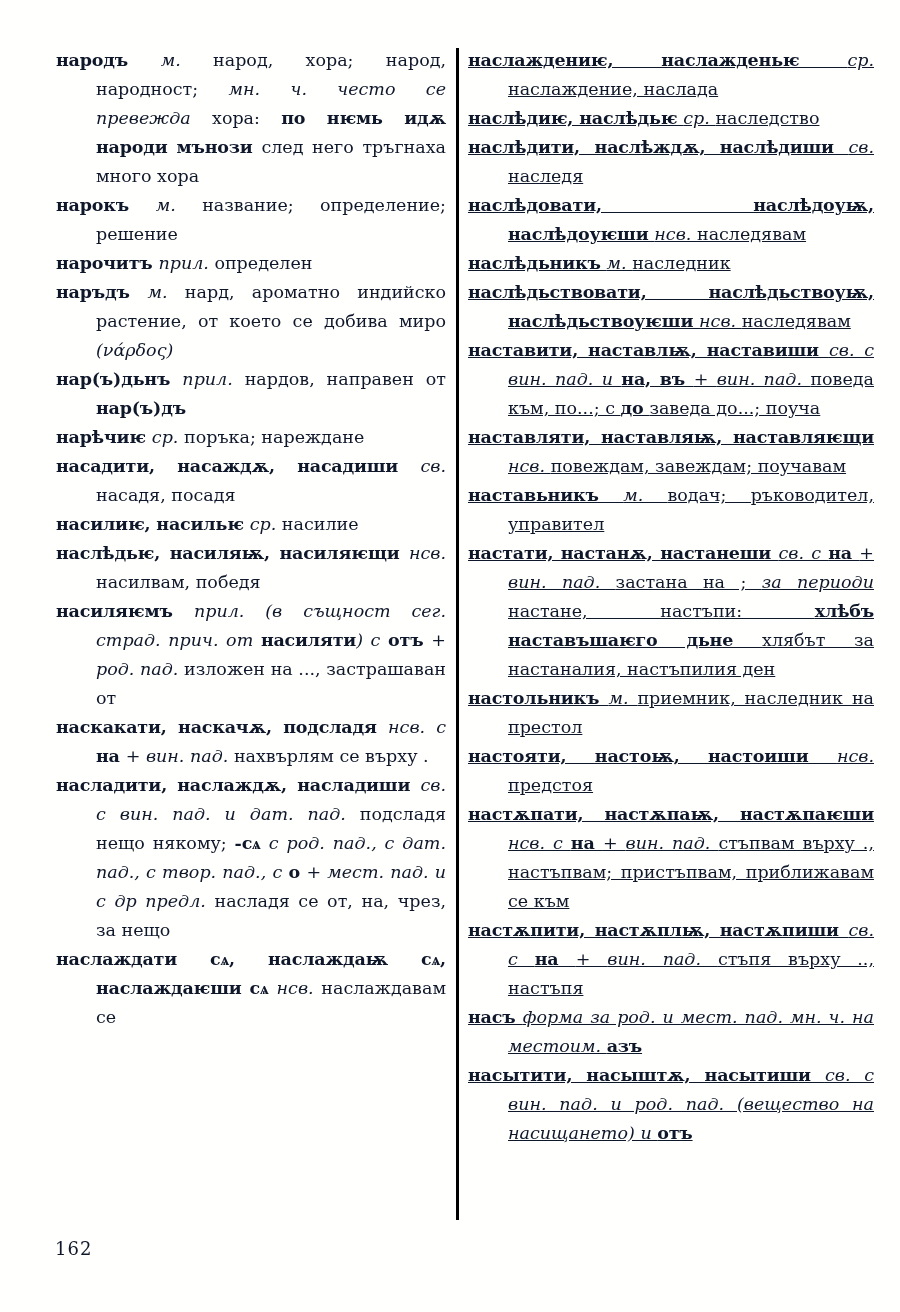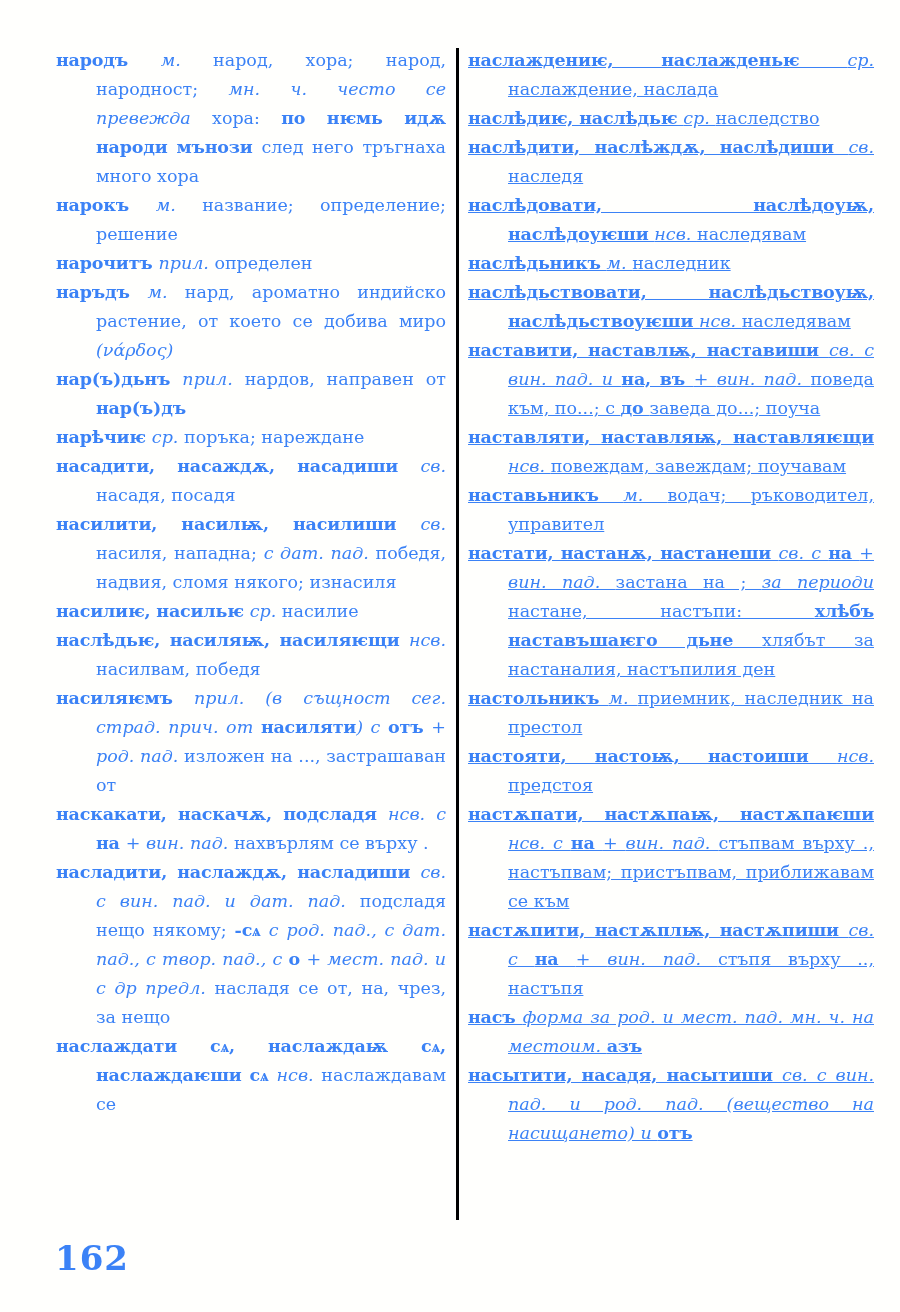--- a/index.html
+++ b/index.html
@@ -6,21 +6,21 @@
     margin: 0;
     padding: 0;
     background: #e8e8e8;
   }
   .page {
     position: relative;
     width: 900px;
     height: 1312px;
     margin: 0 auto;
     background: #fffffd;
-    color: #3b82f6;
+    color: #0f172a;
     font-family: "DejaVu Serif", "Liberation Serif", serif;
     overflow: hidden;
   }
   .columns {
     display: flex;
     flex-direction: row;
     padding: 46px 0 0 56px;
   }
   .col {
     font-size: 17.5px;
@@ -47,39 +47,38 @@
     letter-spacing: -0.2px;
   }
   .it {
     font-style: italic;
   }
   .n { }
   .page-number {
     position: absolute;
     left: 55px;
     top: 1238px;
-    font-size: 34px;
-    font-weight: 700;
+    font-size: 18px;
+    font-weight: 400;
     letter-spacing: 1px;
   }
 </style>
 </head>
 <body>
 
 <div class="page">
   <div class="columns">
     <div class="col col-left" id="col-left">
         <p class="entry"><span class="hw">народъ </span><span class="it">м. </span><span class="n">народ, хора; народ, народност; </span><span class="it">мн. ч. често се превежда </span><span class="n">хора: </span><span class="hw">по нѥмь идѫ народи мънози </span><span class="n">след него тръгнаха много хора</span></p>
         <p class="entry"><span class="hw">нарокъ </span><span class="it">м. </span><span class="n">название; определение; решение</span></p>
         <p class="entry"><span class="hw">нарочитъ </span><span class="it">прил. </span><span class="n">определен</span></p>
         <p class="entry"><span class="hw">наръдъ </span><span class="it">м. </span><span class="n">нард, ароматно индийско растение, от което се добива миро </span><span class="it">(νάρδος)</span></p>
         <p class="entry"><span class="hw">нар(ъ)дьнъ </span><span class="it">прил. </span><span class="n">нардов, направен от </span><span class="hw">нар(ъ)дъ</span></p>
         <p class="entry"><span class="hw">нарѣчиѥ </span><span class="it">ср. </span><span class="n">поръка; нареждане</span></p>
         <p class="entry"><span class="hw">насадити, насаждѫ, насадиши </span><span class="it">св. </span><span class="n">насадя, посадя</span></p>
-        <p class="entry"><span class="hw">насилити, насилѭ, насилиши </span><span class="it">св. </span><span class="n">насиля, нападна; </span><span class="it">с дат. пад. </span><span class="n">победя, надвия, сломя някого; изнасиля</span></p>
         <p class="entry"><span class="hw">насилиѥ, насильѥ </span><span class="it">ср. </span><span class="n">насилие</span></p>
         <p class="entry"><span class="hw">наслѣдьѥ, насиляѭ, насиляѥщи </span><span class="it">нсв. </span><span class="n">насилвам, победя</span></p>
         <p class="entry"><span class="hw">насиляѥмъ </span><span class="it">прил. (в същност сег. страд. прич. от </span><span class="hw">насиляти</span><span class="it">) с </span><span class="hw">отъ </span><span class="n">+ </span><span class="it">род. пад. </span><span class="n">изложен на ..., застрашаван от</span></p>
         <p class="entry"><span class="hw">наскакати, наскачѫ, подсладя </span><span class="it">нсв. с </span><span class="hw">на </span><span class="n">+ </span><span class="it">вин. пад. </span><span class="n">нахвърлям се върху .</span></p>
         <p class="entry"><span class="hw">насладити, наслаждѫ, насладиши </span><span class="it">св. с вин. пад. и дат. пад. </span><span class="n">подсладя нещо някому; </span><span class="hw">-сѧ </span><span class="it">с род. пад., с дат. пад., с твор. пад., с </span><span class="hw">о </span><span class="n">+ </span><span class="it">мест. пад. и с др предл. </span><span class="n">насладя се от, на, чрез, за нещо</span></p>
         <p class="entry"><span class="hw">наслаждати сѧ, наслаждаѭ сѧ, наслаждаѥши сѧ </span><span class="it">нсв. </span><span class="n">наслаждавам се</span></p>
       </div>
     <div class="divider"></div>
     <div class="col col-right" id="col-right">
         <p class="entry"><span class="hw">наслаждениѥ, наслажденьѥ </span><span class="it">ср. </span><span class="n">наслаждение, наслада</span></p>
@@ -90,17 +89,17 @@
         <p class="entry"><span class="hw">наслѣдьствовати, наслѣдьствоуѭ, наслѣдьствоуѥши </span><span class="it">нсв. </span><span class="n">наследявам</span></p>
         <p class="entry"><span class="hw">наставити, наставлѭ, наставиши </span><span class="it">св. с вин. пад. и </span><span class="hw">на, въ </span><span class="n">+ </span><span class="it">вин. пад. </span><span class="n">поведа към, по...; с </span><span class="hw">до </span><span class="n">заведа до...; поуча</span></p>
         <p class="entry"><span class="hw">наставляти, наставляѭ, наставляѥщи </span><span class="it">нсв. </span><span class="n">повеждам, завеждам; поучавам</span></p>
         <p class="entry"><span class="hw">наставьникъ </span><span class="it">м. </span><span class="n">водач; ръководител, управител</span></p>
         <p class="entry"><span class="hw">настати, настанѫ, настанеши </span><span class="it">св. с </span><span class="hw">на </span><span class="n">+ </span><span class="it">вин. пад. </span><span class="n">застана на ; </span><span class="it">за периоди </span><span class="n">настане, настъпи: </span><span class="hw">хлѣбъ наставъшаѥго дьне </span><span class="n">хлябът за настаналия, настъпилия ден</span></p>
         <p class="entry"><span class="hw">настольникъ </span><span class="it">м. </span><span class="n">приемник, наследник на престол</span></p>
         <p class="entry"><span class="hw">настояти, настоѭ, настоиши </span><span class="it">нсв. </span><span class="n">предстоя</span></p>
         <p class="entry"><span class="hw">настѫпати, настѫпаѭ, настѫпаѥши </span><span class="it">нсв. с </span><span class="hw">на </span><span class="n">+ </span><span class="it">вин. пад. </span><span class="n">стъпвам върху ., настъпвам; пристъпвам, приближавам се към</span></p>
         <p class="entry"><span class="hw">настѫпити, настѫплѭ, настѫпиши </span><span class="it">св. с </span><span class="hw">на </span><span class="n">+ </span><span class="it">вин. пад. </span><span class="n">стъпя върху .., настъпя</span></p>
         <p class="entry"><span class="hw">насъ </span><span class="it">форма за род. и мест. пад. мн. ч. на местоим. </span><span class="hw">азъ</span></p>
-        <p class="entry"><span class="hw">насытити, насадя, насытиши </span><span class="it">св. с вин. пад. и род. пад. (вещество на насищането) и </span><span class="hw">отъ</span></p>
+        <p class="entry"><span class="hw">насытити, насыштѫ, насытиши </span><span class="it">св. с вин. пад. и род. пад. (вещество на насищането) и </span><span class="hw">отъ</span></p>
       </div>
   </div>
   <div class="page-number">162</div>
 </div>
 
 </body></html>

